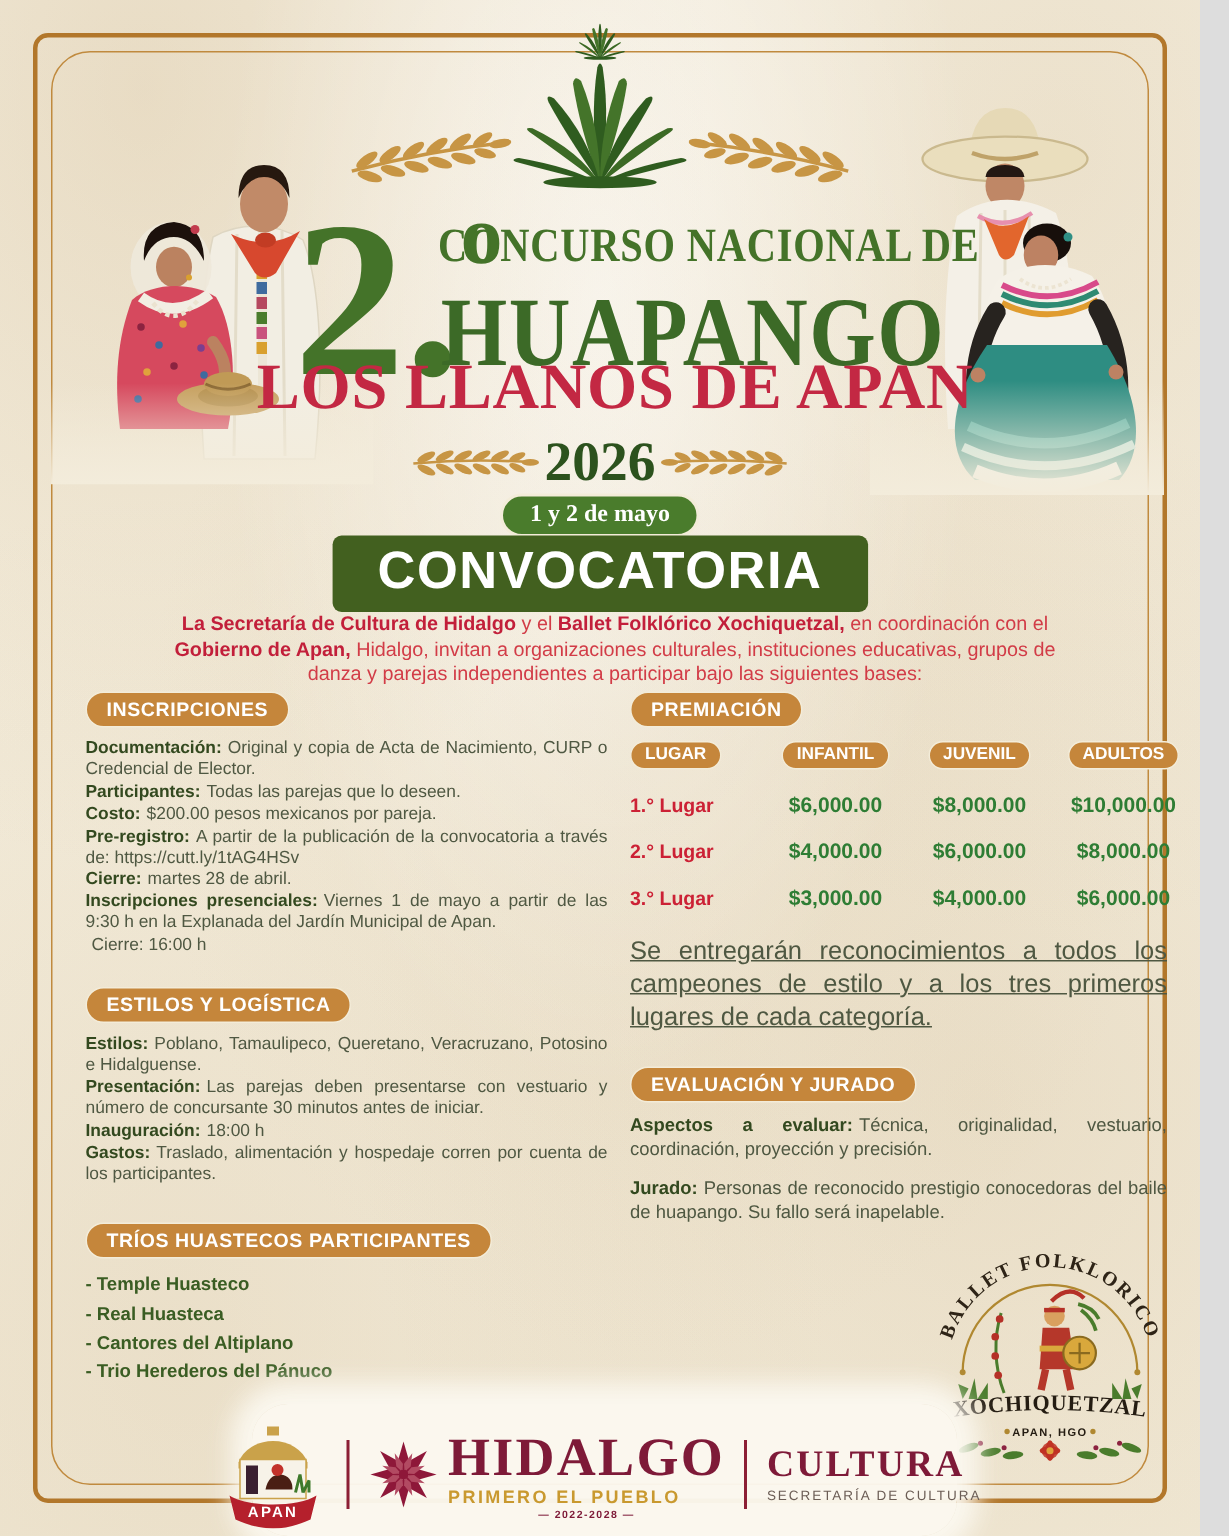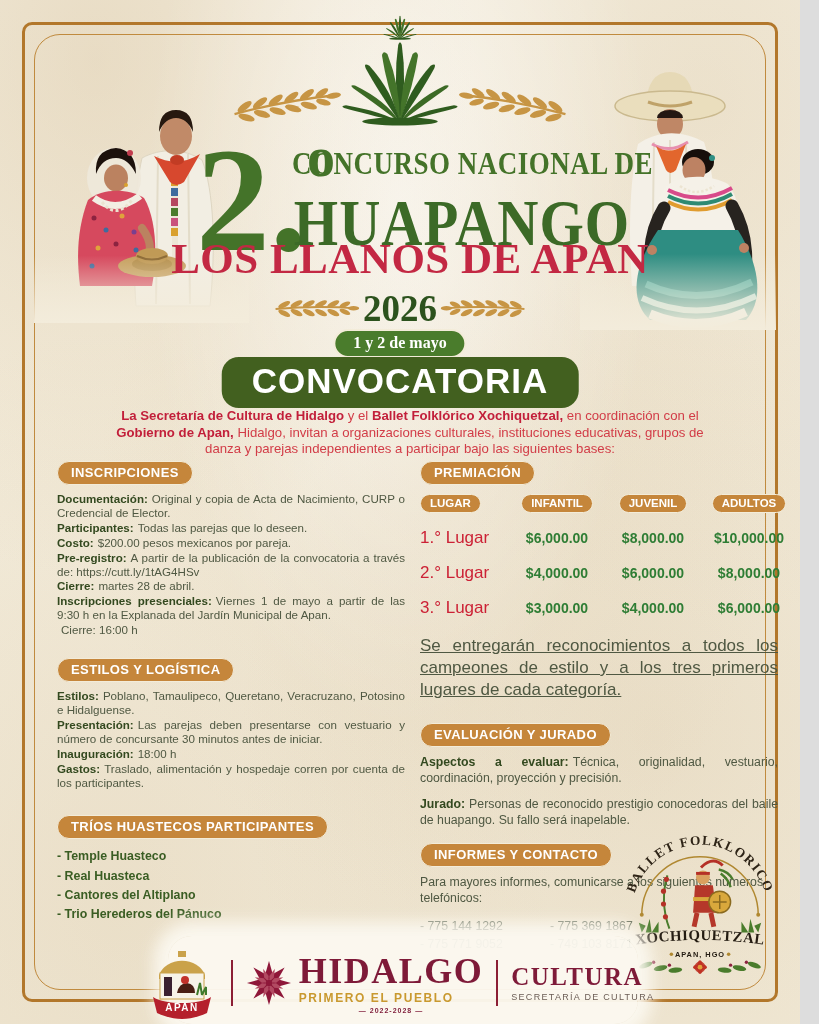--- a/index.html
+++ b/index.html
@@ -38,42 +38,42 @@
     font-size:43px;letter-spacing:.5px;white-space:nowrap;}
   .year-row{position:absolute;left:0;right:0;top:287px;display:flex;align-items:center;justify-content:center;gap:2px;z-index:3;}
   .year-txt{font-family:"Liberation Serif","DejaVu Serif",serif;font-weight:bold;font-size:37px;color:#2c521d;}
   .wheat-flip{transform:scaleX(-1);}
 
   .date-badge{position:absolute;left:50%;top:329px;transform:translateX(-50%);z-index:4;
     background:#4a7c2c;color:#fff;font-weight:bold;font-size:16px;padding:3px 18px 4px;
     border-radius:15px;border:2px solid #f3ecd9;white-space:nowrap;font-family:Liberation Serif, serif;}
   .convocatoria{position:absolute;left:50%;top:357px;transform:translateX(-50%);z-index:4;
     background:#42601f;color:#fff;font-weight:bold;font-size:35px;letter-spacing:1px;
-    padding:4px 30px 7px;border-radius:17px;white-space:nowrap;}
+    padding:4px 30px 7px;border-radius:6px;white-space:nowrap;}
 
   .intro{position:absolute;left:100px;top:408px;width:620px;z-index:3;text-align:center;
     font-size:13.2px;line-height:1.26;color:#d23c47;margin:0;}
   .intro b{color:#c21f3a;}
 
   .col-left{position:absolute;left:57px;top:461px;width:348px;z-index:3;}
   .col-right{position:absolute;left:420px;top:461px;width:358px;z-index:3;}
   .pill{display:inline-block;background:#c5863b;color:#fff;font-weight:bold;font-size:13px;
     letter-spacing:.4px;padding:3px 13px 4px;border-radius:12px;border:1.5px solid #f3ecd9;white-space:nowrap;}
   .sec-body{font-size:11.6px;line-height:1.2;color:#4f5842;text-align:justify;margin:7px 0 0;}
   .sec-body p{margin:0 0 1px;}
   .sec-body b{color:#33491f;margin-right:4px;}
   .mb1{margin-bottom:21px;} .mb2{margin-bottom:27px;} .mb3{margin-bottom:26px;}
   .trios-list{margin:8px 0 0;font-size:12.4px;line-height:1.55;font-weight:bold;color:#3a5d23;}
 
   .prize-grid{display:grid;grid-template-columns:86px 102px 90px 102px;row-gap:15px;
     align-items:center;margin-top:9px;}
   .ph-pill{display:inline-block;background:#c5863b;color:#fff;font-weight:bold;font-size:11.5px;
     padding:2px 9px 3px;border-radius:10px;border:1.5px solid #f3ecd9;justify-self:center;white-space:nowrap;}
   .ph-pill.first{justify-self:start;}
-  .prize-lugar{color:#cc2135;font-weight:normal;font-size:17px;}
+  .prize-lugar{color:#cc2135;font-weight:bold;font-size:13px;}
   .prize-amt{color:#2e7d34;font-weight:bold;font-size:14px;justify-self:center;white-space:nowrap;}
   .prize-note{font-size:17px;line-height:1.3;color:#4f5842;text-align:justify;margin:17px 0 0;text-decoration:underline;}
   .eval-body{font-size:12.3px;line-height:1.3;color:#4f5842;text-align:justify;margin:8px 0 0;}
   .eval-body p{margin:0 0 10px;}
   .eval-body b{color:#33491f;margin-right:4px;}
   .informes-txt{font-size:12.3px;line-height:1.3;color:#4f5842;margin:8px 0 0;}
   .phones{display:grid;grid-template-columns:130px 130px;row-gap:4px;margin-top:12px;
     font-size:12.3px;color:#4f5842;}
 
   .photoL{position:absolute;left:34px;top:98px;z-index:2;}
@@ -338,30 +338,20 @@
         <span class="prize-amt">$4,000.00</span>
         <span class="prize-amt">$6,000.00</span>
       </div>
       <p class="prize-note">Se entregarán reconocimientos a todos los campeones de estilo y a los tres primeros lugares de cada categoría.</p>
     </div>
     <div style="margin-top:22px">
       <span class="pill">EVALUACIÓN Y JURADO</span>
       <div class="eval-body">
         <p><b>Aspectos a evaluar:</b><span>Técnica, originalidad, vestuario, coordinación, proyección y precisión.</span></p>
         <p><b>Jurado:</b><span>Personas de reconocido prestigio conocedoras del baile de huapango. Su fallo será inapelable.</span></p>
-      </div>
-    </div>
-    <div style="margin-top:14px">
-      <span class="pill">INFORMES Y CONTACTO</span>
-      <p class="informes-txt">Para mayores informes, comunicarse a los siguientes números telefónicos:</p>
-      <div class="phones">
-        <span>- 775 144 1292</span>
-        <span>- 775 369 1867</span>
-        <span>- 775 771 9052</span>
-        <span>- 749 103 8171</span>
       </div>
     </div>
   </div>
 
   <svg class="seal" width="168" height="150" viewBox="0 0 170 152">
     <defs>
       <path id="sealArc" d="M16,86 A69,69 0 0 1 154,86" fill="none"></path>
       <path id="xoPath" d="M8,120 Q85,107 162,120" fill="none"></path>
     </defs>
     <text font-family="Liberation Serif, DejaVu Serif, serif" font-size="13.5" font-weight="bold" fill="#2e2417" letter-spacing="1.5">

